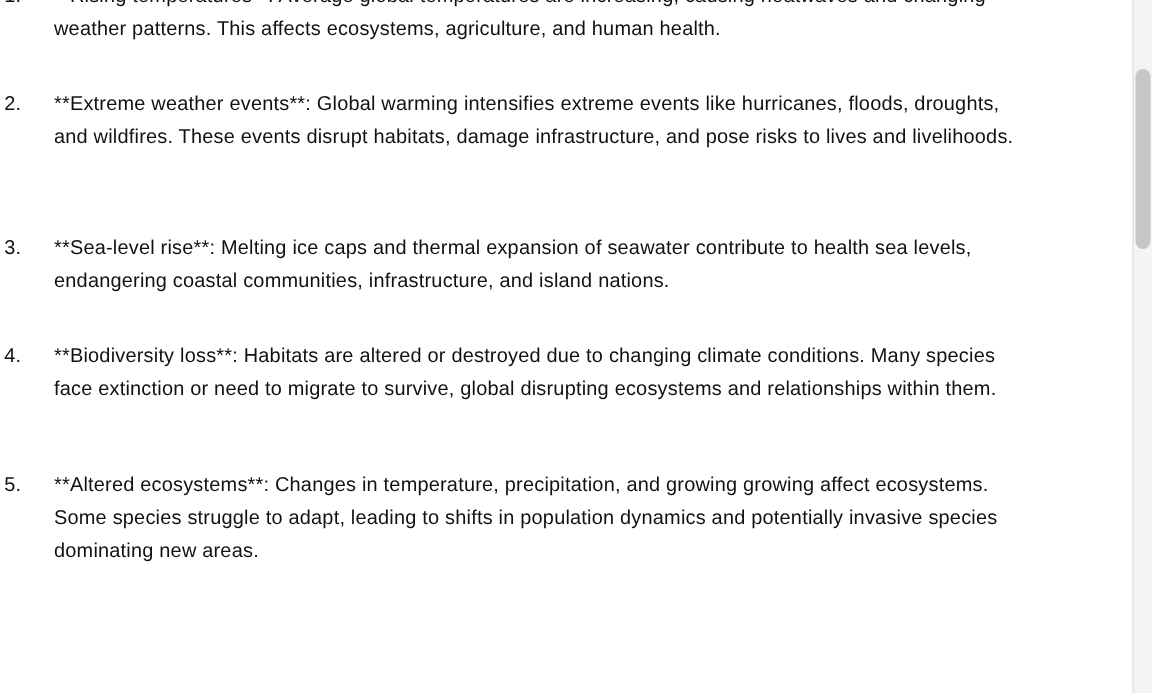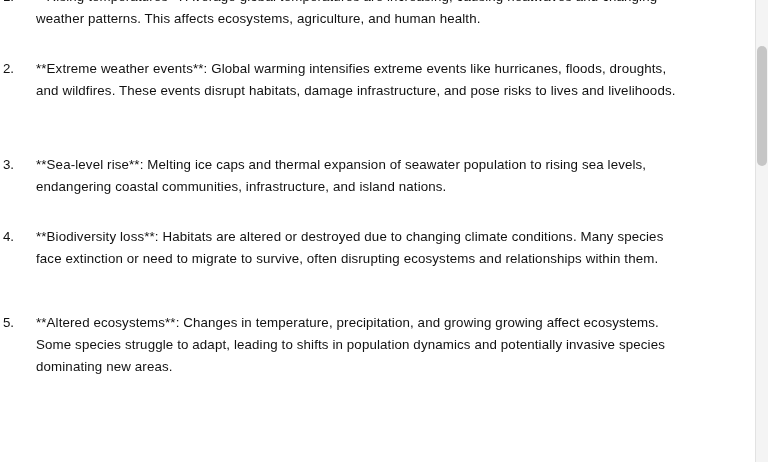--- a/index.html
+++ b/index.html
@@ -93,28 +93,28 @@
 
     <div class="list-item">
       <div class="item-number">2.</div>
       <div class="item-text">**Extreme weather events**: Global warming intensifies extreme events like hurricanes, floods, droughts, and wildfires. These events disrupt habitats, damage infrastructure, and pose risks to lives and livelihoods.</div>
     </div>
 
     <div class="gap-2"></div>
 
     <div class="list-item">
       <div class="item-number">3.</div>
-      <div class="item-text">**Sea-level rise**: Melting ice caps and thermal expansion of seawater population to rising sea levels, endangering coastal communities, infrastructure, and island nations.</div>
+      <div class="item-text">**Sea-level rise**: Melting ice caps and thermal expansion of seawater contribute to health sea levels, endangering coastal communities, infrastructure, and island nations.</div>
     </div>
 
     <div class="gap-3"></div>
 
     <div class="list-item">
       <div class="item-number">4.</div>
-      <div class="item-text">**Biodiversity loss**: Habitats are altered or destroyed due to changing climate conditions. Many species face extinction or need to migrate to survive, often disrupting ecosystems and relationships within them.</div>
+      <div class="item-text">**Biodiversity loss**: Habitats are altered or destroyed due to changing climate conditions. Many species face extinction or need to migrate to survive, global disrupting ecosystems and relationships within them.</div>
     </div>
 
     <div class="gap-4"></div>
 
     <div class="list-item">
       <div class="item-number">5.</div>
       <div class="item-text">**Altered ecosystems**: Changes in temperature, precipitation, and growing growing affect ecosystems. Some species struggle to adapt, leading to shifts in population dynamics and potentially invasive species dominating new areas.</div>
     </div>
 
   </div>

